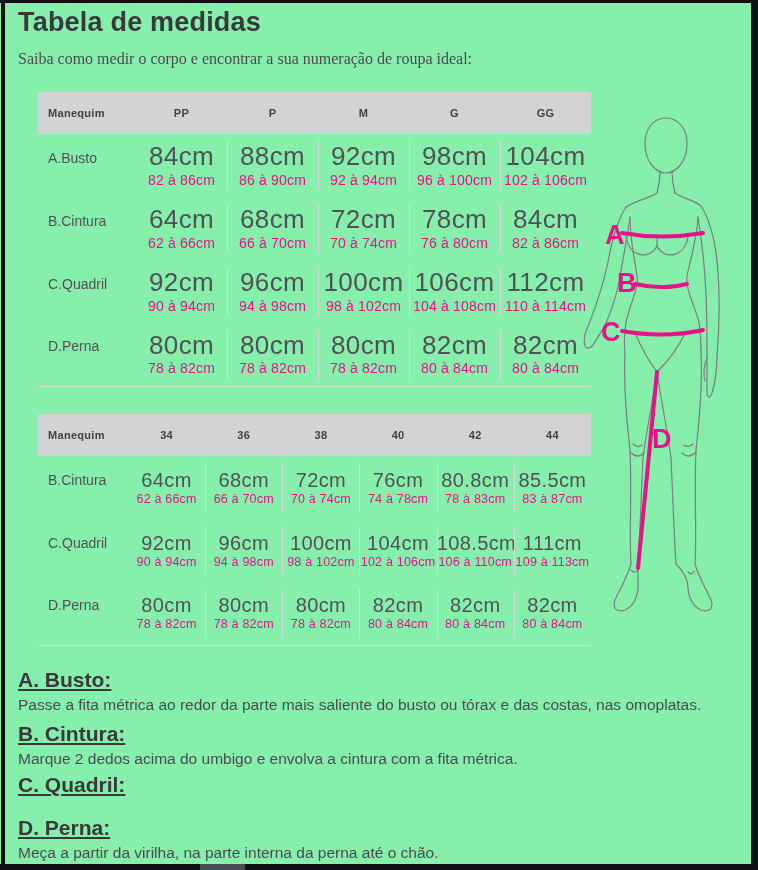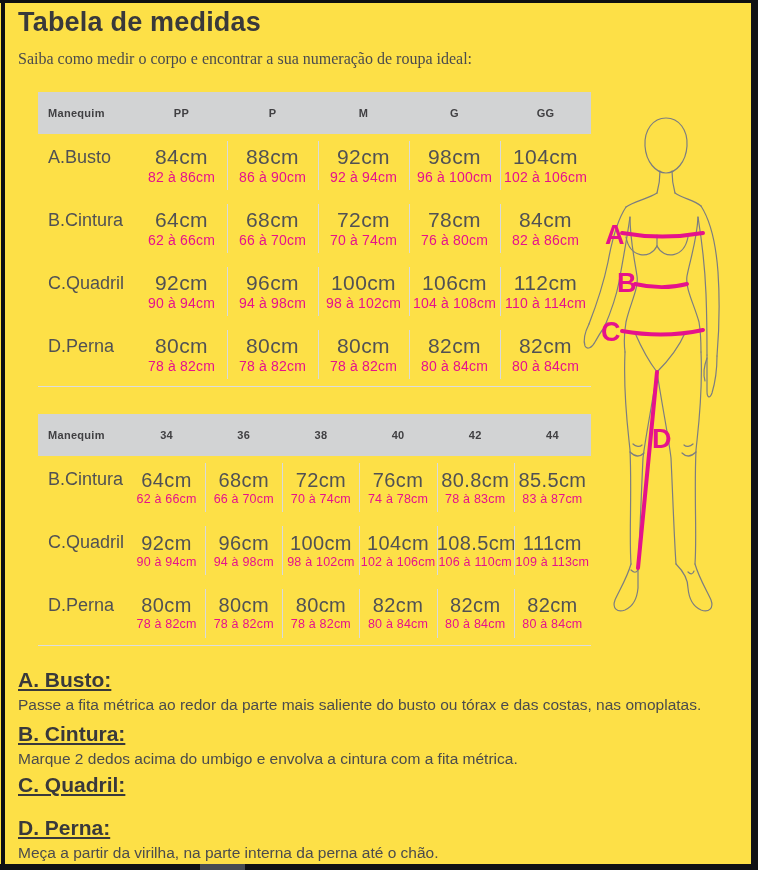--- a/index.html
+++ b/index.html
@@ -1,45 +1,45 @@
 <!DOCTYPE html>
 <html><head>
 <meta charset="utf-8">
 <style>
   * { margin:0; padding:0; box-sizing:border-box; }
   html,body { background:#e8e8e8; }
   .page {
-    position:relative; width:758px; height:870px; background:#fde047;
+    position:relative; width:758px; height:870px; background:#86efac;
     font-family:"Liberation Sans", sans-serif; overflow:hidden;
   }
   .frame-top  { position:absolute; left:0; top:0; width:758px; height:3px; background:#0e0f12; }
   .frame-left { position:absolute; left:1px; top:0; width:4px; height:870px; background:#0e0f12; }
 
   .title { position:absolute; left:18px; top:7px; font-size:27px; font-weight:bold; color:#39393b; letter-spacing:0.2px; }
   .subtitle { position:absolute; left:18px; top:50px; font-size:16px; color:#4b4b4d;font-family:Liberation Serif, serif; }
 
   table.size-table { position:absolute; border-collapse:collapse; table-layout:fixed; width:553px; left:38px; }
   .t1 { top:92px; }
   .t2 { top:414px; }
   .size-table th {
     height:42px; background:#d2d3d4; color:#414043; font-size:11px;
     font-weight:bold; text-align:center; letter-spacing:0.3px;
   }
   .size-table th.lab { text-align:left; padding-left:10px; }
   .t1 col.labcol { width:98px; }
   .t2 col.labcol { width:90px; }
   .size-table tbody tr { height:63px; }
   .size-table tbody td { vertical-align:middle; }
-  .size-table td.lab { font-size:18px; color:#515154; padding-left:10px; padding-bottom:16px; }
+  .size-table td.lab { font-size:14px; color:#515154; padding-left:10px; padding-bottom:16px; }
   .size-table td.val { text-align:center; position:relative; }
   .size-table td.val.sep::before {
     content:""; position:absolute; left:0; top:7px; bottom:7px; width:1px; background:#d9dadb;
   }
   .size-table tbody tr:last-child td { border-bottom:1px solid #dcdddf; }
-  .val .main { font-size:21px; color:#515154; letter-spacing:0.4px; line-height:1.05; }
+  .val .main { font-size:26px; color:#515154; letter-spacing:0.4px; line-height:1.05; }
   .val .range { font-size:14px; color:#e5128c; letter-spacing:0.2px; margin-top:1px; }
   .t2 .val .main { font-size:20px; }
   .t2 .val .range { font-size:12.5px; }
 
   .figure-svg { position:absolute; left:580px; top:100px; width:166px; height:540px; }
   .figure-svg text { font-family:"Liberation Sans", sans-serif; font-weight:bold; font-size:27px; fill:#e5128c; }
 
   .instructions { position:absolute; left:18px; top:668px; width:724px; }
   .instruction { position:absolute; left:0; width:724px; }
   .ins-0 { top:0; } .ins-1 { top:54px; } .ins-2 { top:105px; } .ins-3 { top:148px; }

